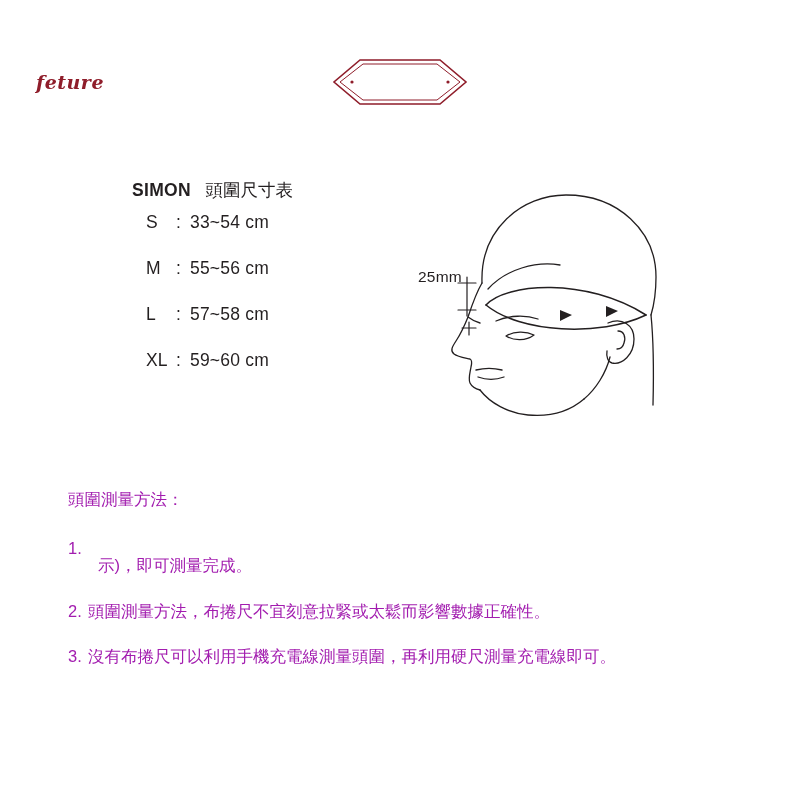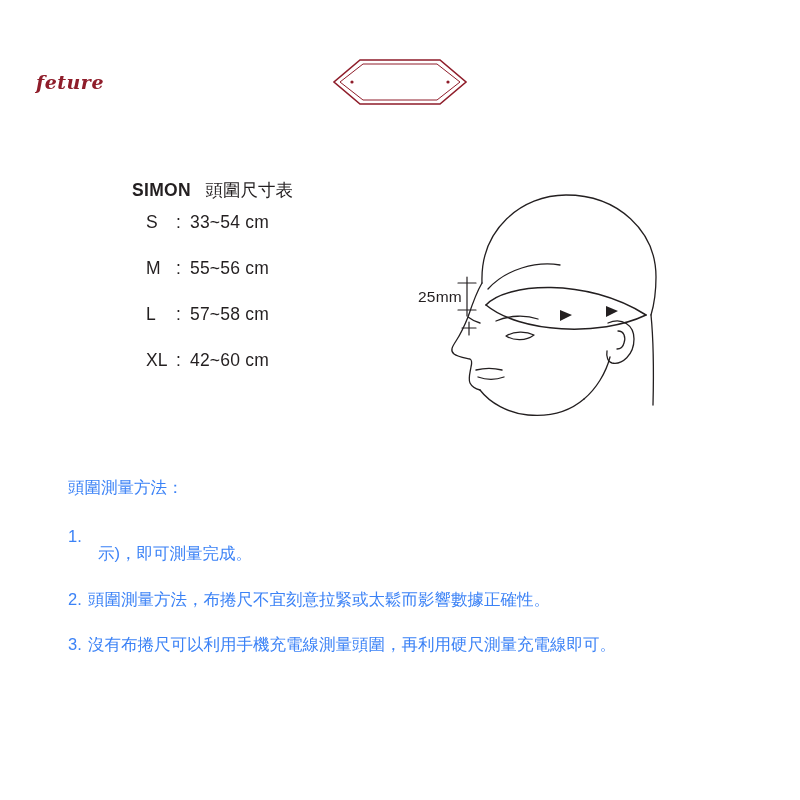--- a/index.html
+++ b/index.html
@@ -101,32 +101,31 @@
     width: 280px;
     height: 280px;
   }
   .diagram-measure {
     position: absolute;
     left: 418px;
     top: 268px;
     font-size: 15.5px;
     color: #231f20;
     letter-spacing: 0.2px;
-    margin-top: 20px;
   }
 
   
   .notes {
     position: absolute;
     left: 68px;
-    top: 476px;
+    top: 488px;
     width: 690px;
     font-size: 16.5px;
     line-height: 1.35;
-    color: #3b82f6;
+    color: #a21caf;
   }
   .notes-heading {
     margin-bottom: 27px;
   }
   .note-item {
     display: flex;
     margin-bottom: 23px;
   }
   .note-num {
     flex: 0 0 auto;
@@ -179,21 +178,21 @@
       <span class="value">55~56 cm</span>
     </div>
     <div class="size-row">
       <span class="label">L</span>
       <span class="colon">:</span>
       <span class="value">57~58 cm</span>
     </div>
     <div class="size-row">
       <span class="label">XL</span>
       <span class="colon">:</span>
-      <span class="value">42~60 cm</span>
+      <span class="value">59~60 cm</span>
     </div>
   </div>
 
   <div class="diagram">
     <svg width="280" height="280" viewBox="0 0 280 280" xmlns="http://www.w3.org/2000/svg" aria-hidden="true">
       <g fill="none" stroke="#231f20" stroke-width="1.3" stroke-linecap="round" stroke-linejoin="round">
 
         <path d="M72 118 C70 64 112 30 156 30 C208 30 246 66 246 112 C246 128 244 140 241 150"></path>
 
         <path d="M72 118 C66 128 62 140 58 152 C54 162 50 170 46 176 C42 182 40 186 44 189

